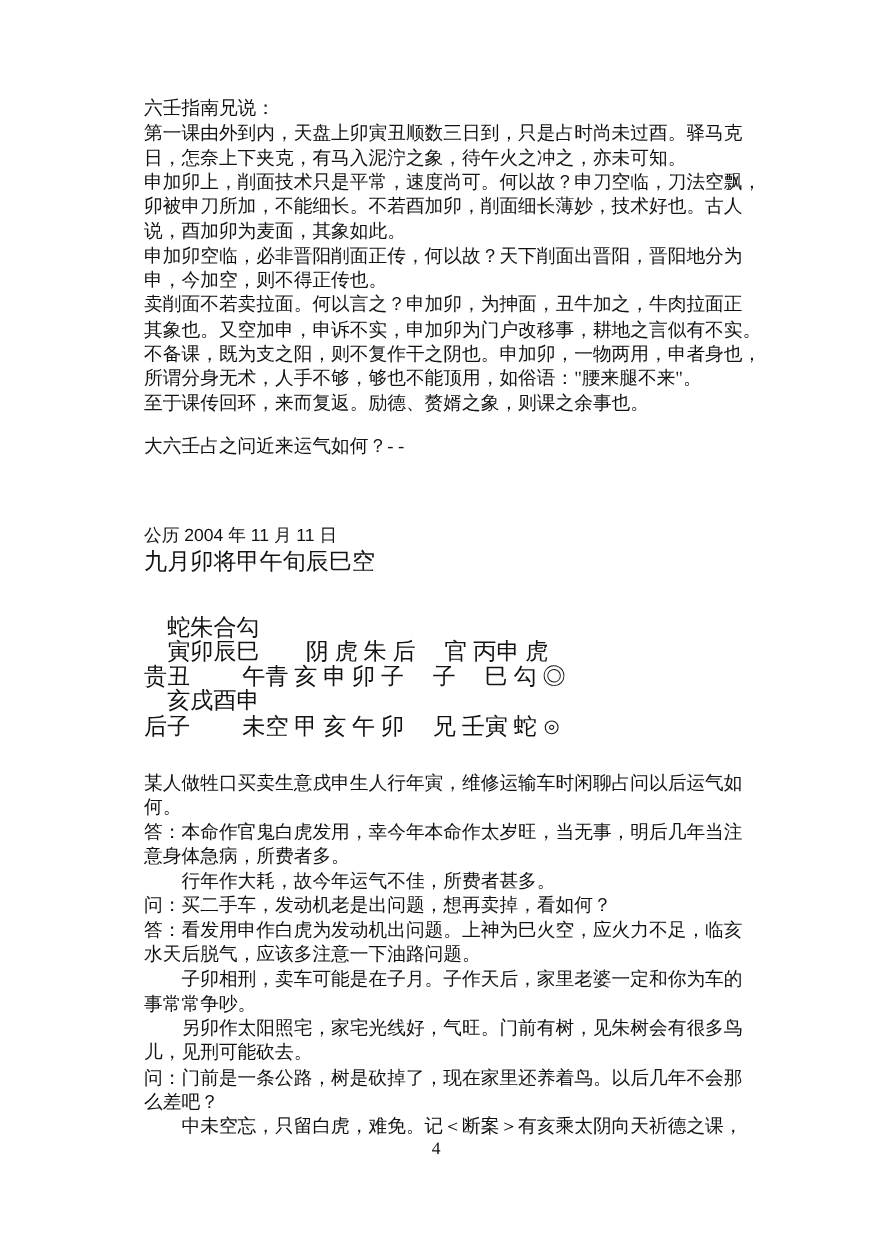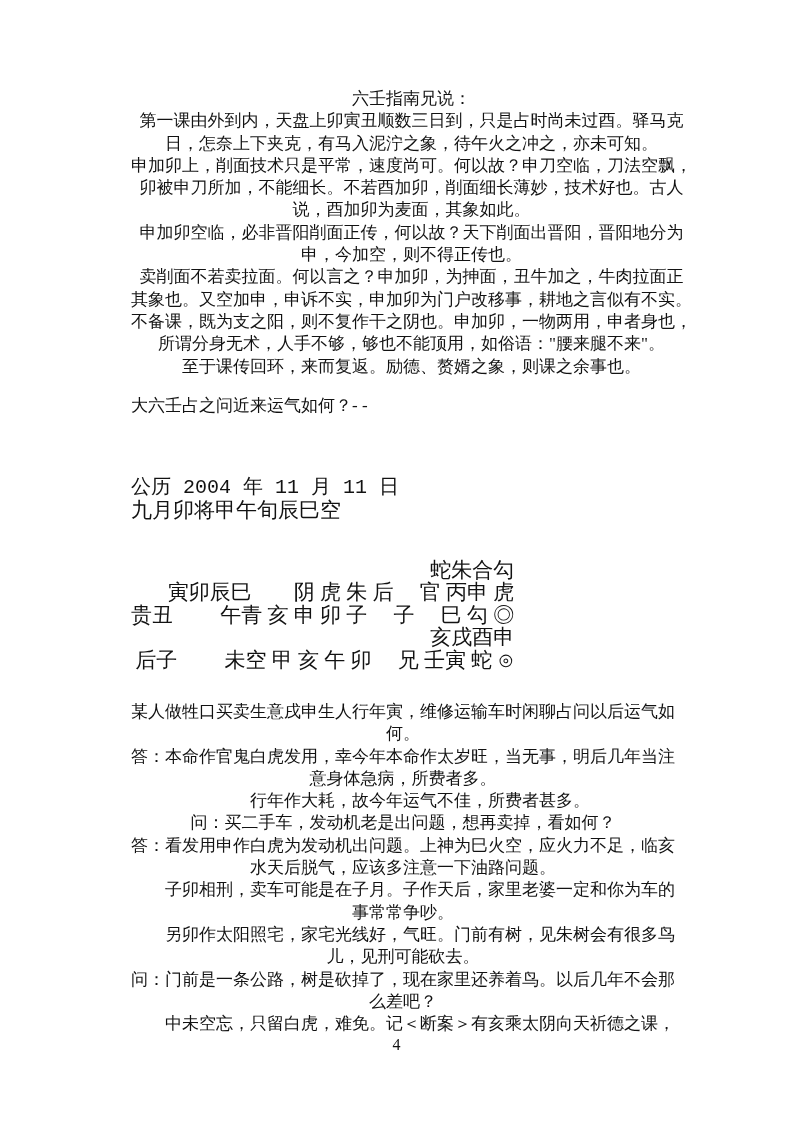--- a/index.html
+++ b/index.html
@@ -17,35 +17,33 @@
     inset: 0;
   }
   .block {
     position: absolute;
     left: 131px;
     white-space: pre;
   }
   .body-text {
     font-size: 17px;
     line-height: 22.3px;
-    text-align: center;
   }
   .date-greg {
-    font-size: 20px;
+    font-size: 16px;
     line-height: 23px;
-    font-family: Liberation Mono, monospace;
+    font-family: Liberation Sans, sans-serif;
   }
   .pillars {
     font-size: 21px;
     line-height: 23.3px;
   }
   .plate {
     font-size: 21px;
     line-height: 22.4px;
-    text-align: right;
   }
   .page-number {
     position: absolute;
     left: 0;
     top: 1035px;
     width: 100%;
     text-align: center;
     font-size: 16px;
     line-height: 20px;
   }

